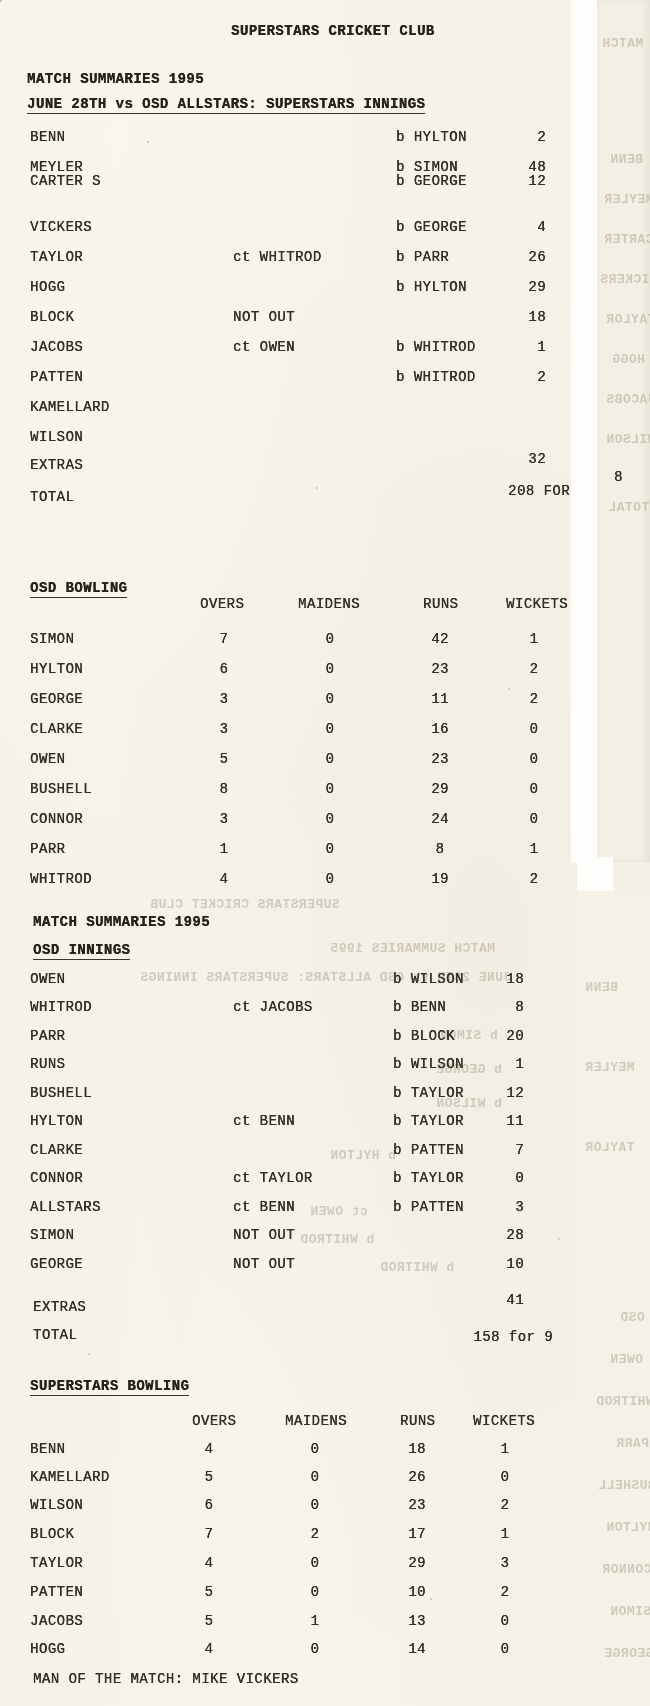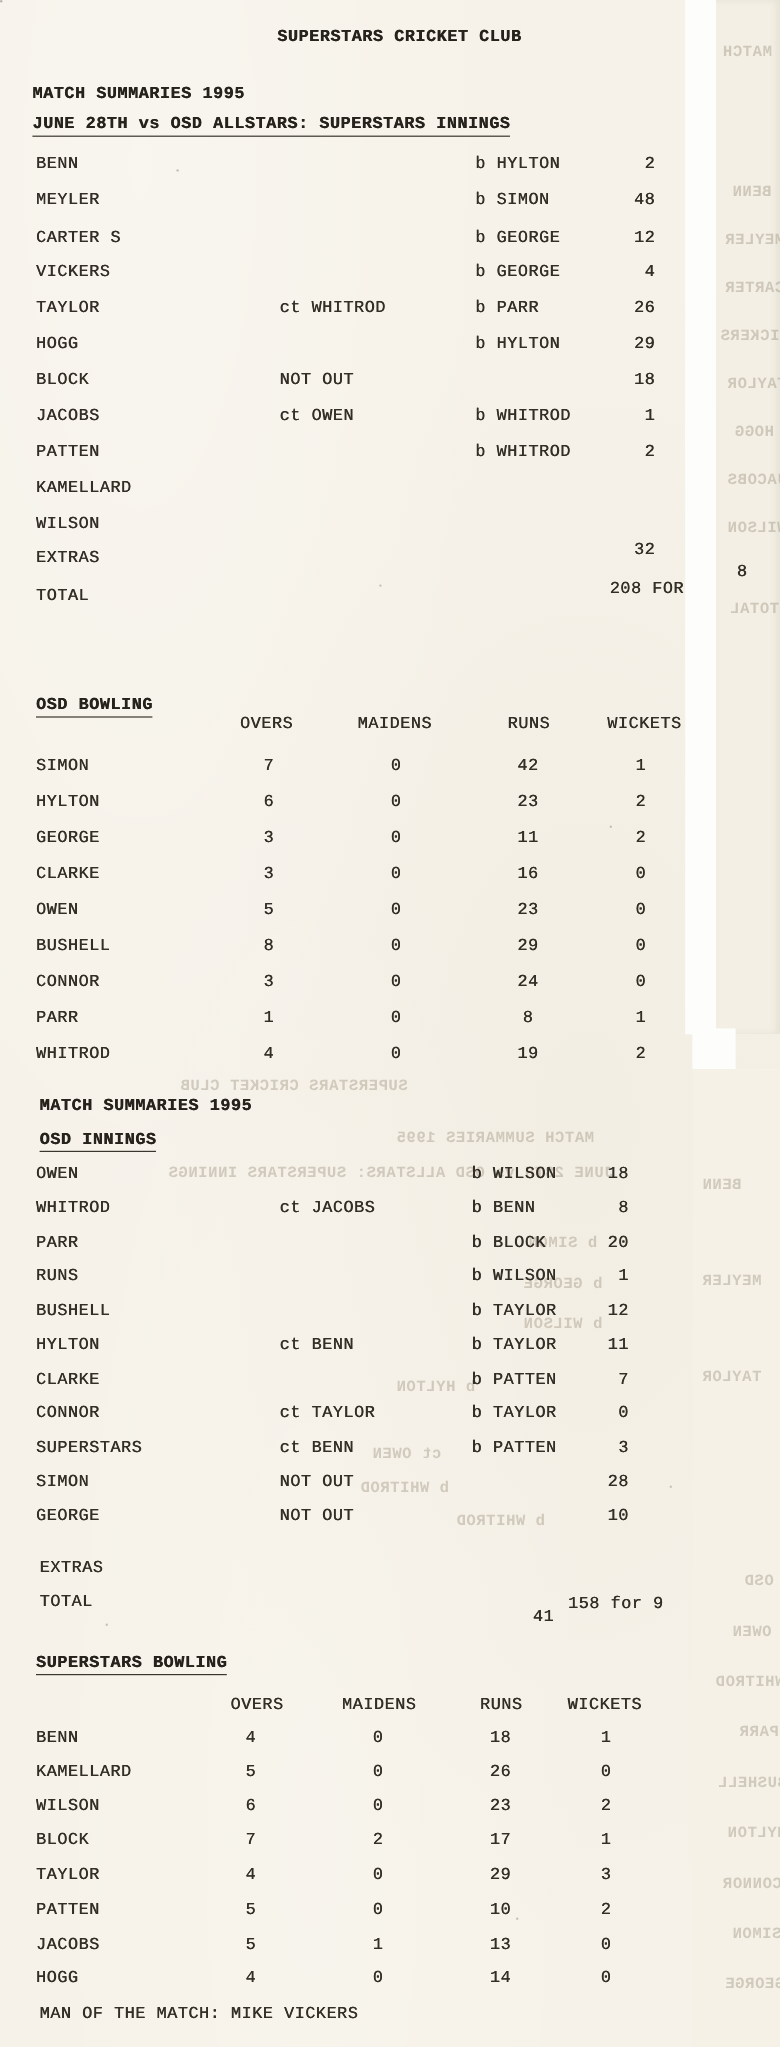--- a/index.html
+++ b/index.html
@@ -108,21 +108,21 @@
     <span class="cc"></span>
     <span class="cb">b HYLTON</span>
     <span class="cr">2</span>
   </div>
 <div class="ir" style="top:160px">
     <span class="cn">MEYLER</span>
     <span class="cc"></span>
     <span class="cb">b SIMON</span>
     <span class="cr">48</span>
   </div>
-<div class="ir" style="top:192px">
+<div class="ir" style="top:174px">
     <span class="cn">CARTER S</span>
     <span class="cc"></span>
     <span class="cb">b GEORGE</span>
     <span class="cr">12</span>
   </div>
 <div class="ir" style="top:220px">
     <span class="cn">VICKERS</span>
     <span class="cc"></span>
     <span class="cb">b GEORGE</span>
     <span class="cr">4</span>
@@ -292,40 +292,40 @@
     <span class="cb">b PATTEN</span>
     <span class="cr">7</span>
   </div>
 <div class="ir i2" style="top:1171px">
     <span class="cn">CONNOR</span>
     <span class="cc">ct TAYLOR</span>
     <span class="cb">b TAYLOR</span>
     <span class="cr">0</span>
   </div>
 <div class="ir i2" style="top:1200px">
-    <span class="cn">SUPERSTARS</span>
+    <span class="cn">ALLSTARS</span>
     <span class="cc">ct BENN</span>
     <span class="cb">b PATTEN</span>
     <span class="cr">3</span>
   </div>
 <div class="ir i2" style="top:1228px">
     <span class="cn">SIMON</span>
     <span class="cc">NOT OUT</span>
     <span class="cb"></span>
     <span class="cr">28</span>
   </div>
 <div class="ir i2" style="top:1257px">
     <span class="cn">GEORGE</span>
     <span class="cc">NOT OUT</span>
     <span class="cb"></span>
     <span class="cr">10</span>
   </div>
 
 <div class="abs ink" style="left:33px;top:1300px">EXTRAS</div>
-<div class="abs ink" style="left:444px;top:1341px;width:80px;">41</div>
+<div class="abs ink" style="left:444px;top:1293px;width:80px;text-align:right">41</div>
 <div class="abs ink" style="left:33px;top:1328px">TOTAL</div>
 <div class="abs ink" style="left:443px;top:1330px;width:110px;text-align:right">158 for 9</div>
 
 <div class="abs bold ink ul" style="left:30px;top:1379px">SUPERSTARS BOWLING</div>
 <div class="hdr t2h" style="top:1414px">
     <span class="ho">OVERS</span>
     <span class="hm">MAIDENS</span>
     <span class="hr">RUNS</span>
     <span class="hw">WICKETS</span>
   </div>

